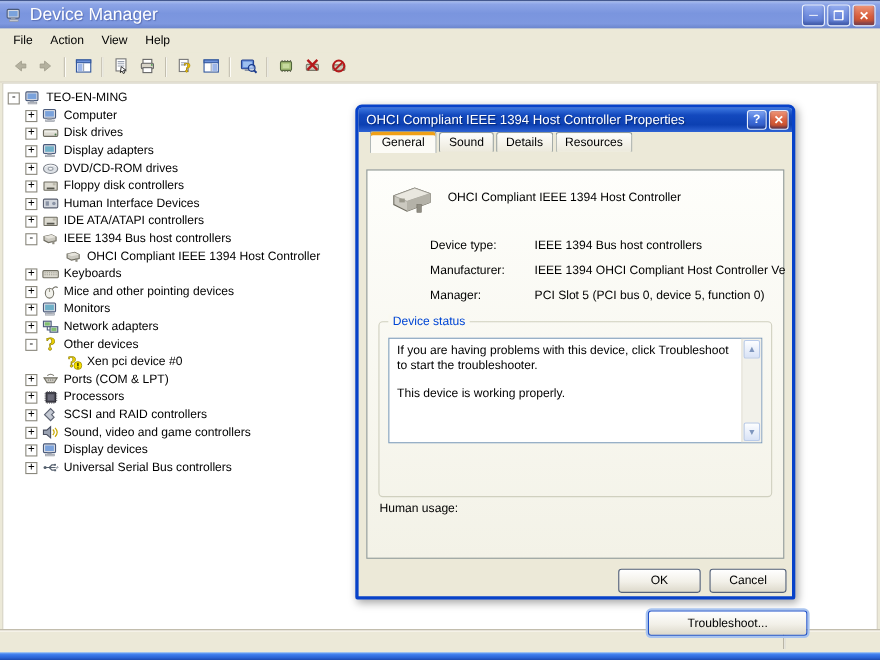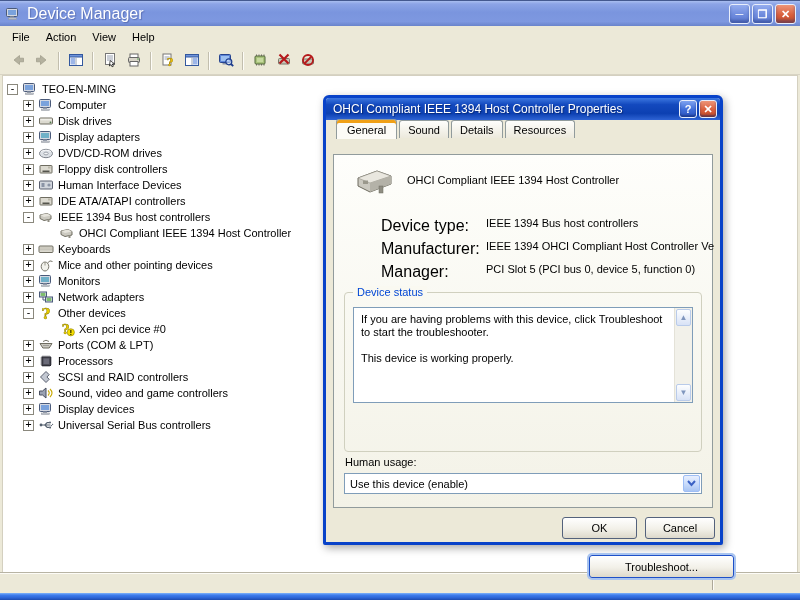--- a/index.html
+++ b/index.html
@@ -57,21 +57,21 @@
   .dlg-btn.close{background:linear-gradient(180deg,#ED9578,#D95F3D 55%,#C44B27)}
   .tabs{position:absolute;left:10px;top:21px;display:flex;align-items:flex-end;z-index:2}
   .tab{font-size:11px;padding:3px 8px 2px;background:linear-gradient(180deg,#FEFEFC,#ECE9DC);
     border:1px solid #919B9C;border-bottom:none;border-radius:3px 3px 0 0;margin-right:2px;color:#000}
   .tab.active{background:#FCFBF6;padding:4px 10px 3px;margin-bottom:-1px;position:relative;
     box-shadow:inset 0 3px 0 #F0A016}
   .tab-page{position:absolute;left:7px;right:7px;top:56px;height:352px;z-index:1;
     background:linear-gradient(180deg,#FEFEFB,#F3F2E7);border:1px solid #919B9C}
   .dev-icon{position:absolute;left:20px;top:10px}
   .dev-name{position:absolute;left:73px;top:19px;font-size:11px;color:#000}
-  .info-label{position:absolute;left:47px;font-size:16px;color:#000}
+  .info-label{position:absolute;left:57px;font-size:11px;color:#000}
   .info-value{position:absolute;left:152px;font-size:11px;color:#000;white-space:nowrap}
   .groupbox{position:absolute;left:10px;right:10px;top:137px;height:160px;
     border:1px solid #D0D0BF;border-radius:4px;box-sizing:border-box}
   .groupbox-label{position:absolute;left:8px;top:-7px;background:#FAF9F1;padding:0 4px;
     font-size:11px;color:#0046D5}
   .status-box{position:absolute;left:8px;right:8px;top:14px;height:96px;background:#fff;
     border:1px solid #7F9DB9;box-sizing:border-box}
   .status-text{position:absolute;left:7px;top:5px;right:24px;font-size:11px;line-height:13px;color:#000}
   .status-text p{margin:0 0 13px 0}
   .sb{position:absolute;right:0;top:0;bottom:0;width:17px;background:#F2F1EA;border-left:1px solid #E4E2D8}
@@ -511,25 +511,17 @@
           </div>
         <div class="sb">
           <div class="sb-btn up">▲</div>
           <div class="sb-btn down">▼</div>
         </div>
       </div>
       <button class="xp-btn btn-troubleshoot">Troubleshoot...</button>
     </div>
 
     <span class="usage-label">Human usage:</span>
-    <div class="combo">
-      <span>Use this device (enable)</span>
-      <div class="combo-btn">
-        <svg width="9" height="7" viewBox="0 0 9 7">
-            <path d="M1 1 L4.5 5 L8 1" fill="none" stroke="#3B62C4" stroke-width="2"></path>
-          </svg>
-      </div>
-    </div>
   </div>
 
   <button class="xp-btn dlg-ok">OK</button>
   <button class="xp-btn dlg-cancel">Cancel</button>
 </div>
 
 </body></html>

